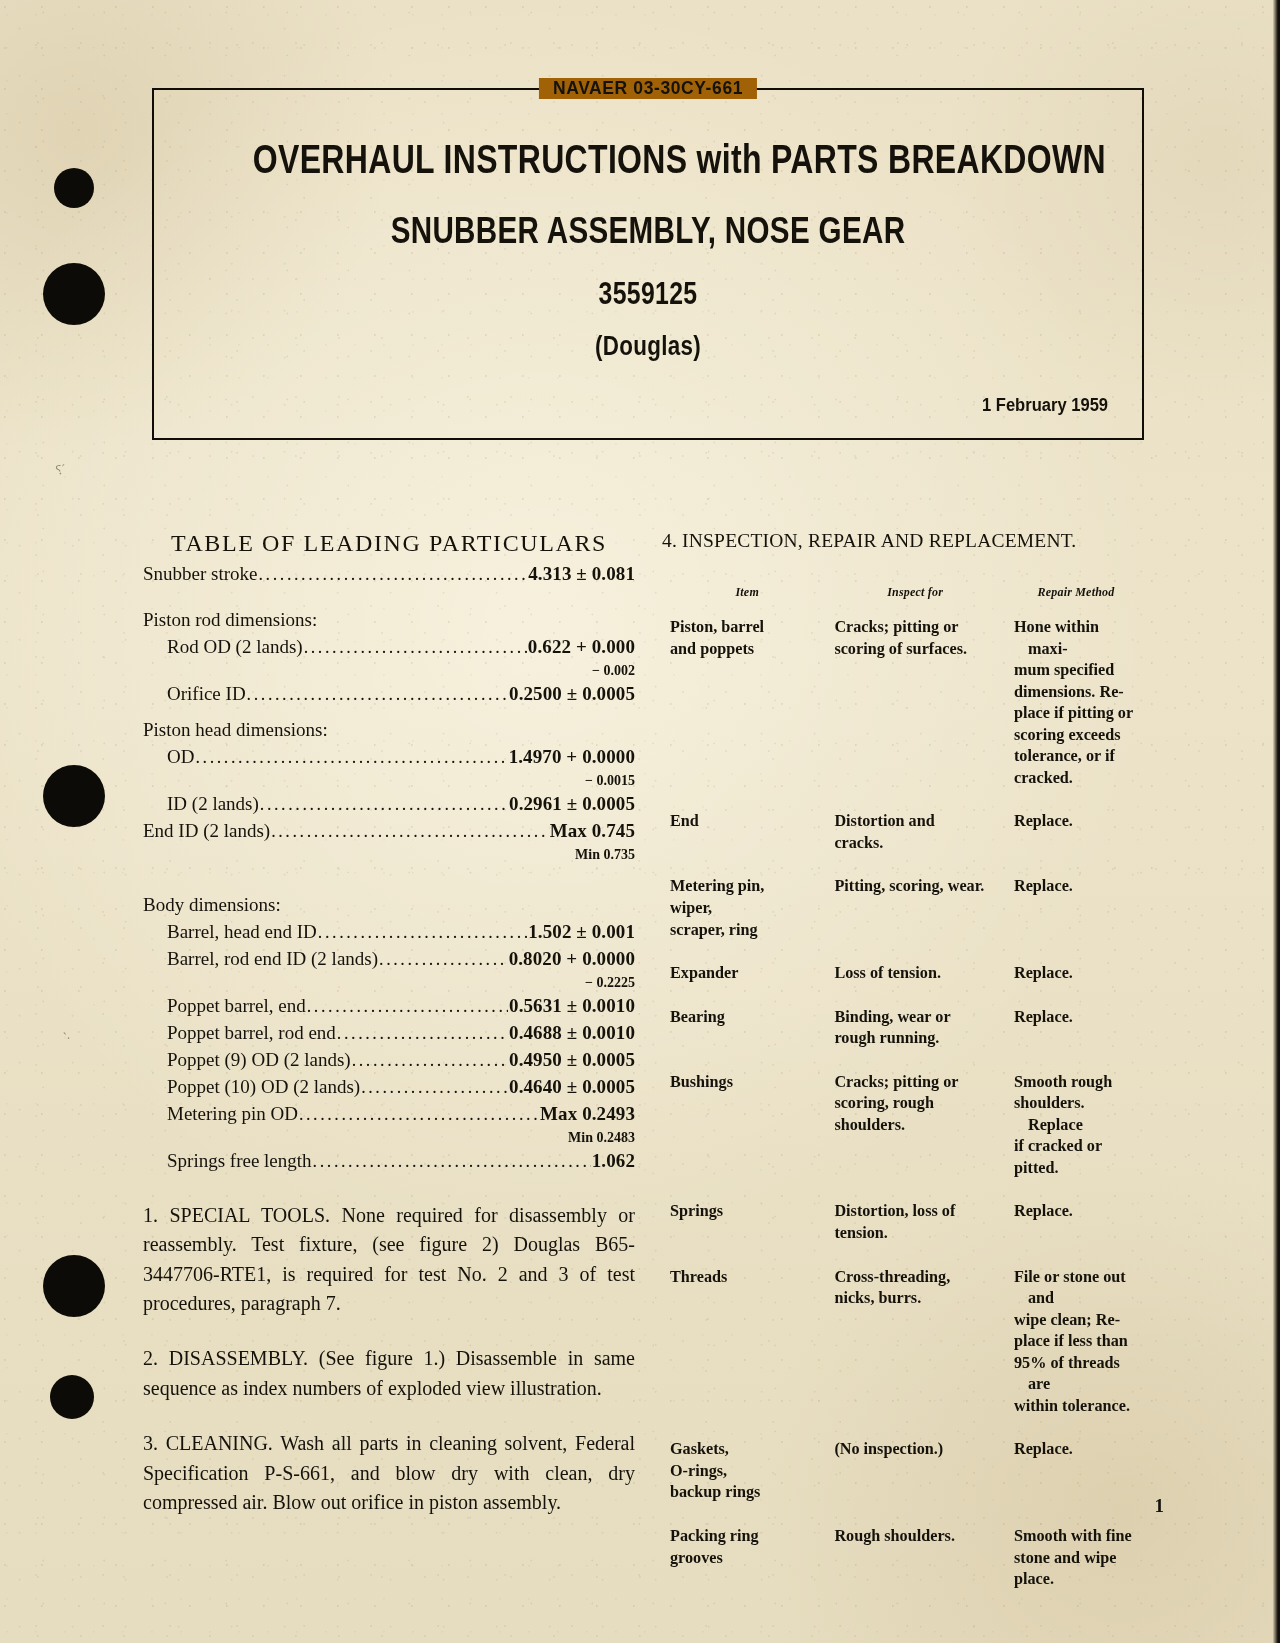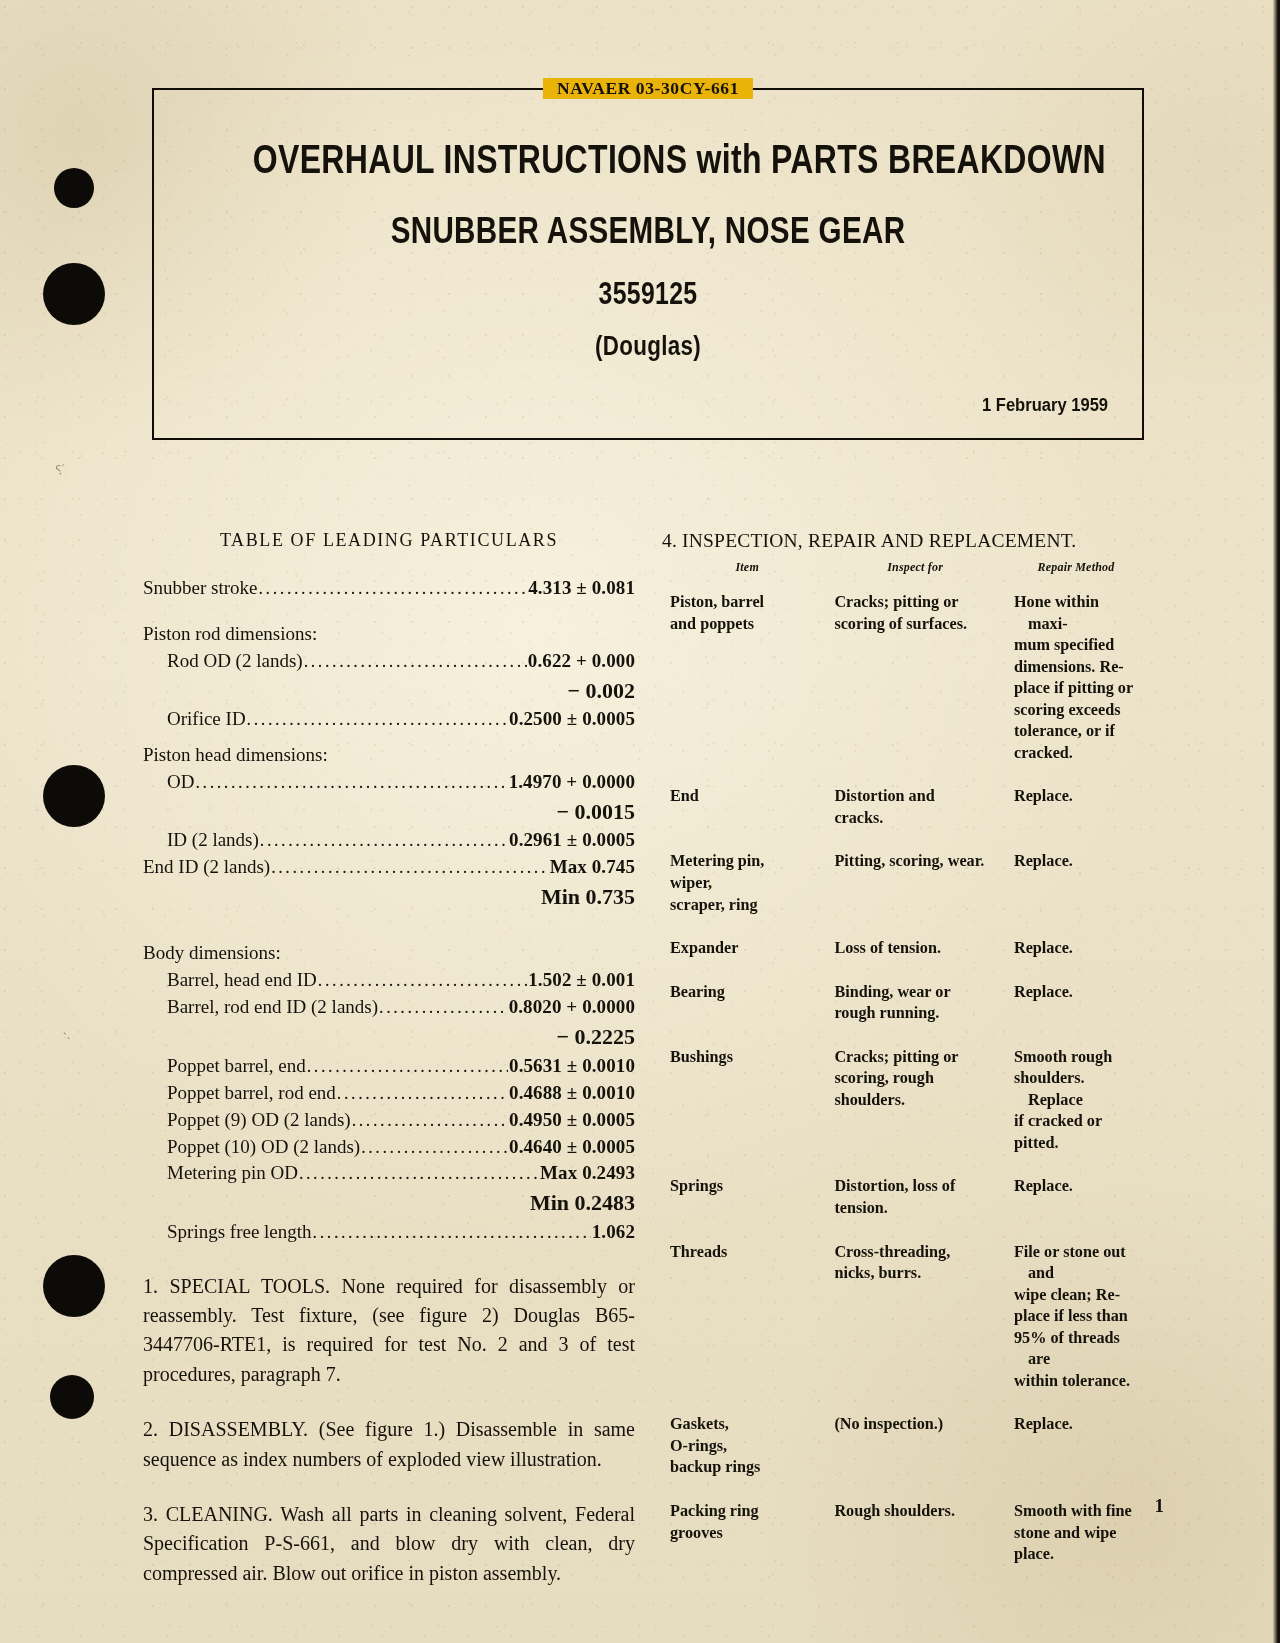--- a/index.html
+++ b/index.html
@@ -86,23 +86,23 @@
     width: 992px;
     height: 352px;
     border: 2.5px solid #100d08;
     text-align: center;
   }
   #navaer-number {
     position: absolute;
     top: -12px;
     left: 50%;
     transform: translateX(-50%);
-    background: #eab308;
+    background: #a16207;
     padding: 0 14px;
-    font-family: Liberation Serif, serif;
+    font-family: Liberation Sans, sans-serif;
     font-weight: bold;
     font-size: 17.5px;
     letter-spacing: .6px;
     white-space: nowrap;
   }
   .cond {
     font-family: "Liberation Sans", "DejaVu Sans", sans-serif;
     font-weight: bold;
     transform: scaleX(0.80);
     transform-origin: center center;
@@ -141,23 +141,23 @@
 
   
   #left-col {
     position: absolute;
     left: 143px;
     top: 0;
     width: 492px;
   }
   #particulars-heading {
     text-align: center;
-    font-size: 18px;
+    font-size: 24px;
     letter-spacing: 1.6px;
-    margin-bottom: 24px;
+    margin-bottom: 4px;
     white-space: nowrap;
   }
   .spec-row {
     display: flex;
     align-items: baseline;
     font-size: 19px;
     line-height: 1.42;
     white-space: nowrap;
   }
   .spec-row .label { flex: 0 0 auto; }
@@ -167,21 +167,21 @@
     white-space: nowrap;
     margin: 0 1px;
     letter-spacing: 2.6px;
     color: #1a160e;
     font-size: 18px;
   }
   .spec-row .value { flex: 0 0 auto; font-weight: bold; letter-spacing: .1px; }
   .spec-row.indent { padding-left: 24px; }
   .cont-line {
     text-align: right;
-    font-size: 22px;
+    font-size: 14px;
     font-weight: bold;
     line-height: 1.42;
   }
   .group-head {
     font-size: 19px;
     line-height: 1.42;
     margin-top: 9px;
   }
   .gap-sm { height: 10px; }
   .gap-md { height: 19px; }
@@ -197,21 +197,21 @@
   
   #right-col {
     position: absolute;
     left: 668px;
     top: 0;
     width: 480px;
   }
   #inspection-heading {
     font-size: 19.5px;
     letter-spacing: .2px;
-    margin-bottom: 8px;
+    margin-bottom: 33px;
     white-space: nowrap;
     margin-left: -6px;
   }
   #insp-table {
     width: 100%;
     border-collapse: collapse;
     font-size: 16.2px;
     line-height: 1.33;
   }
   #insp-table th {

